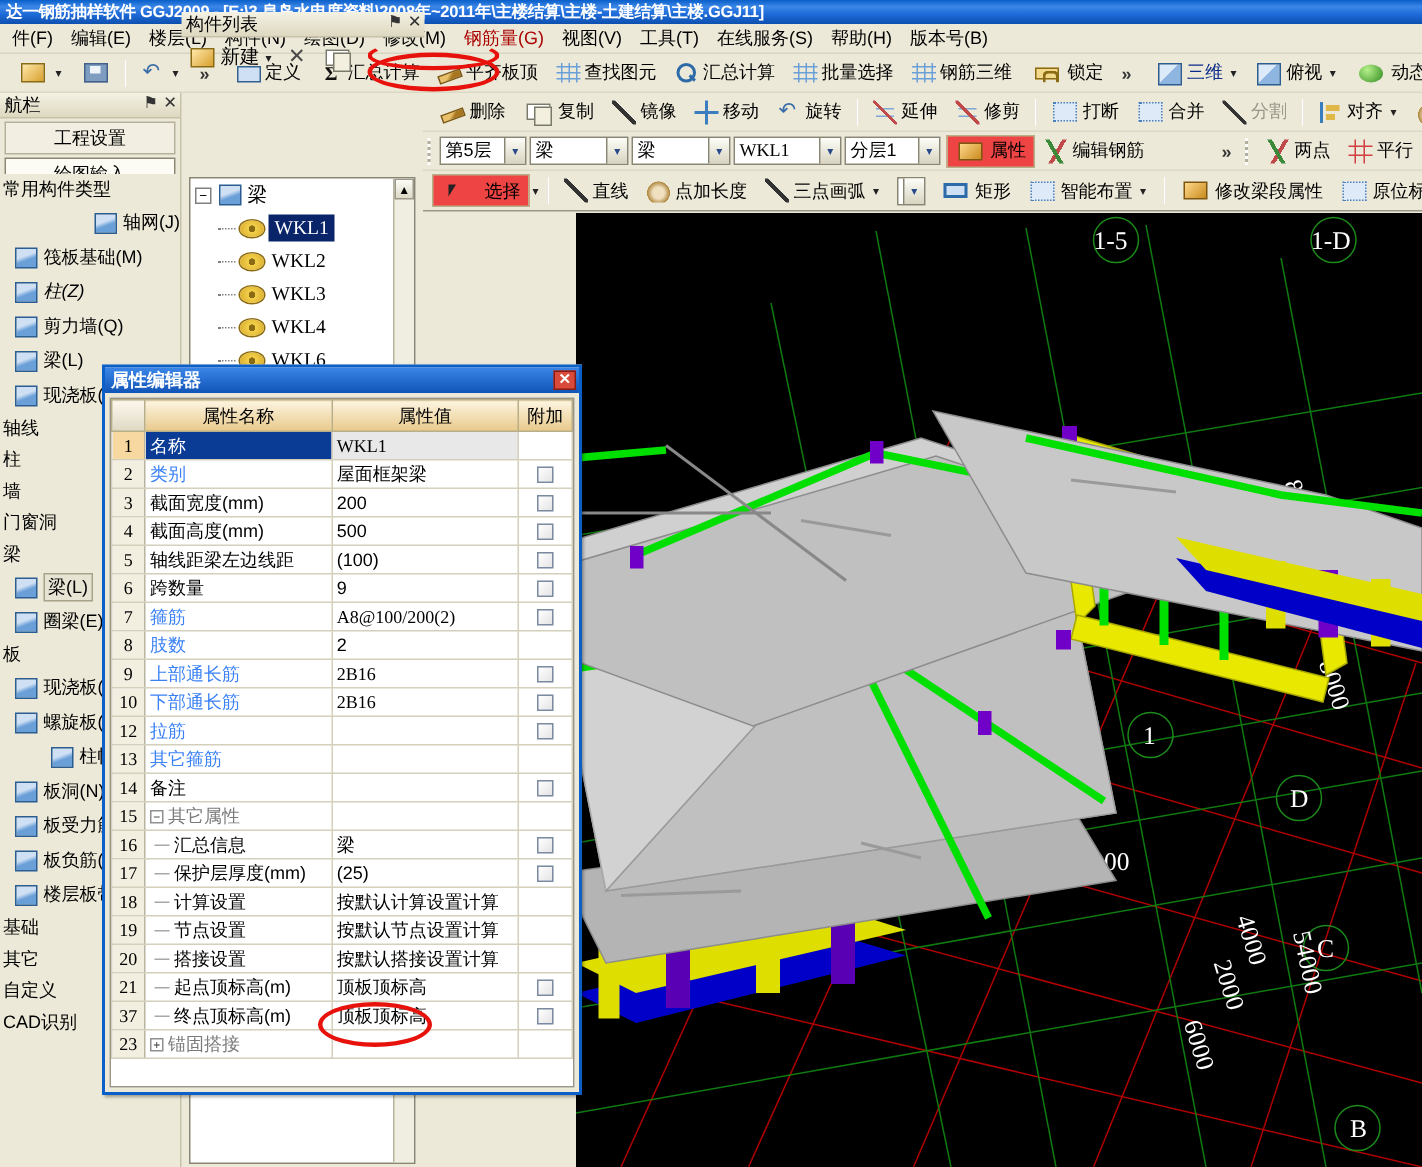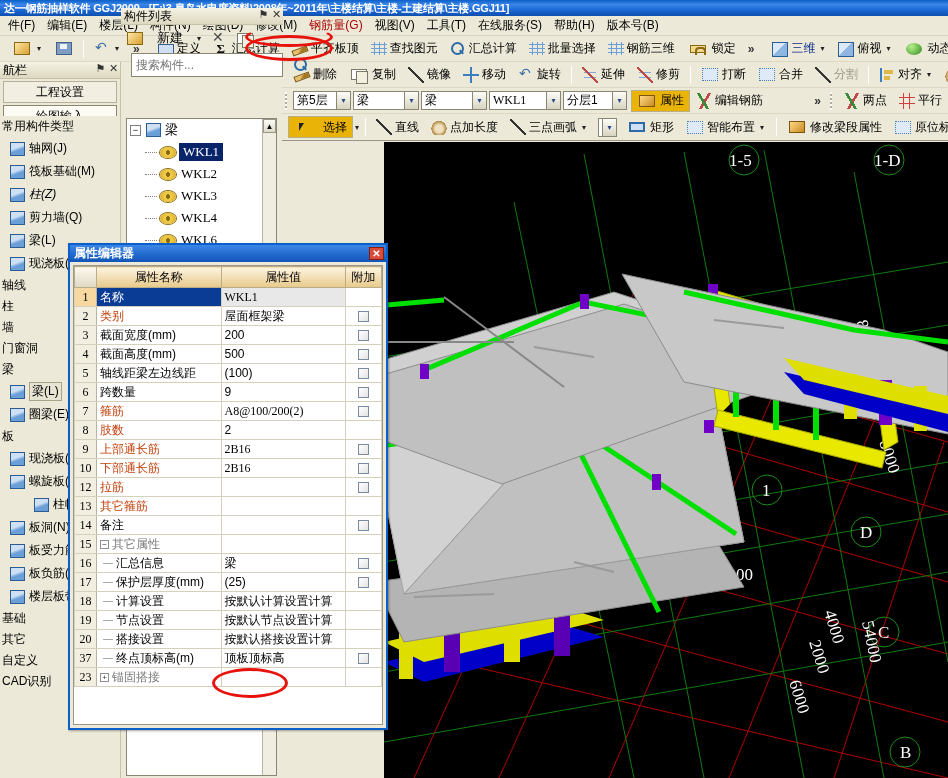--- a/index.html
+++ b/index.html
@@ -38,21 +38,21 @@
     border-bottom:1px solid #dcd8c4;
     position:relative;
   }
   .tb-grip { width:5px; height:18px; margin:0 3px;
      background-image: linear-gradient(to bottom,#fff 50%, #aca899 50%);
      background-size:2px 4px; background-repeat:repeat-y;
      background-position: 0 0, 3px 0; opacity:.9; }
   .tb-grip::after{content:"";}
   .tbi { display:flex; align-items:center; gap:3px; padding:2px 5px; height:22px;
         font-size:12px; color:#000; cursor:default; border:1px solid transparent; }
-  .tbi.sel { border:1px solid #b8ae88; background:#eab308; }
+  .tbi.sel { border:1px solid #b8ae88; background:#ef4444; }
   .tbi.dis { color:#9a968a; }
   .sep { width:1px; height:18px; background:#c0bba6; margin:0 4px;
          border-right:1px solid #fff; }
   .chev { font-size:12px; color:#333; padding:0 6px; font-weight:bold; }
   .caret { font-size:8px; color:#222; padding:0 2px;}
   
   .ico { width:16px; height:16px; display:inline-block; position:relative; flex:0 0 16px;}
   .ico.grid3{background:
      linear-gradient(#6a9fd8,#6a9fd8) 0 3px/16px 1px no-repeat,
      linear-gradient(#6a9fd8,#6a9fd8) 0 7px/16px 1px no-repeat,
@@ -136,21 +136,21 @@
     font-size:12px; overflow:hidden;}
   .tnode{ display:flex; align-items:center; gap:2px; height:23px; padding-left:2px; white-space:nowrap;}
   .tnode.group{ padding-left:2px; }
   .tnode.child{ padding-left:8px; }
   .tnode.sel .tlabel{ background:#e8e4d4; border:1px solid #a8a288; padding:0 2px;}
   .tlabel{ font-size:12px; color:#000;}
   
   #complist { position:absolute; left:120px; top:62px; width:162px; bottom:0;
      background:#ece9d8; border-left:1px solid #c8c2a8;}
   #complist .cl-toolbar{height:26px; display:flex;align-items:center;gap:4px;padding:0 4px;}
-  #complist .cl-new{display:flex;align-items:center;gap:12px;font-size:13px;}
+  #complist .cl-new{display:flex;align-items:center;gap:2px;font-size:13px;}
   #complist .searchrow{height:24px;margin:2px 5px;display:flex;align-items:center;
      background:#fff;border:1px solid #8a8674;}
   #complist .searchrow input{flex:1;border:none;outline:none;font-size:12px;
      color:#9a9a9a;padding-left:4px;font-family:"Liberation Sans",sans-serif;background:transparent;}
   #complist .searchbtn{width:22px;height:22px;display:flex;align-items:center;justify-content:center;}
   #clist-body{position:absolute;left:5px;right:5px;top:56px;bottom:2px;background:#fff;
      border:1px solid #8a8674;overflow:hidden;}
   .clrow{display:flex;align-items:center;height:22px;font-size:13px;white-space:nowrap;
      font-family:"Liberation Serif",serif;}
   .clrow .exp{width:11px;height:11px;border:1px solid #808080;background:#fff;
@@ -186,21 +186,21 @@
   table.pgrid th{background:linear-gradient(to bottom,#fdf4e0,#e8c98a);
      border:1px solid #b8ae88;height:21px;font-weight:normal;font-size:12px;color:#000;}
   table.pgrid th.nocol{width:22px;background:linear-gradient(to bottom,#fdf8ec,#ded8c4);}
   table.pgrid th.addcol{width:36px;}
   table.pgrid td{border:1px solid #d4d0bc;height:19px;padding:0 3px;
      font-size:12px;color:#000;white-space:nowrap;overflow:hidden;}
   table.pgrid td.no{background:#f2efe0;text-align:center;width:22px;color:#000;
      border-right:1px solid #b8b4a0;font-family:"Liberation Serif",serif;}
   table.pgrid td.no.cur{background:#f6d8a0;}
   table.pgrid td.name{ width:120px; }
-  table.pgrid td.name.blue{color:#c2410c;}
+  table.pgrid td.name.blue{color:#3b82f6;}
   table.pgrid td.name.gray{color:#7a7a7a;}
   table.pgrid td.val{ }
   table.pgrid td.add{width:36px;text-align:center;}
   table.pgrid tr.selrow td.name{background:#0a3c96;color:#fff;}
   table.pgrid tr.selrow td.val{background:#e8e8e8;}
   .cbx{display:inline-block;width:11px;height:11px;border:1px solid #7a8aa0;
      background:linear-gradient(135deg,#fff,#e4e4e4);vertical-align:middle;}
   .treeknob{display:inline-block;width:9px;height:9px;border:1px solid #909090;
      background:#fff;font:8px/8px "Liberation Sans",sans-serif;text-align:center;
      color:#333;margin-right:3px;vertical-align:middle;}
@@ -451,21 +451,21 @@
     <span class="ico smart"></span>
     <span>原位标注</span>
     </span>
 </div>
 
 <div id="leftcol">
   <div id="tree">
       <div class="tnode group" style="height: 21px;">
         <span class="tlabel">常用构件类型</span>
       </div>
-      <div class="tnode child" style="height: 23px;">
+      <div class="tnode child" style="height: 23px; justify-content: flex-end;">
         <span class="ico beam" style="width: 15px; height: 14px; flex: 0 0 15px;"></span>
         <span class="tlabel">轴网(J)</span>
       </div>
       <div class="tnode child" style="height: 23px;">
         <span class="ico beam" style="width: 15px; height: 14px; flex: 0 0 15px;"></span>
         <span class="tlabel">筏板基础(M)</span>
       </div>
       <div class="tnode child" style="height: 23px; font-style: italic;">
         <span class="ico beam" style="width: 15px; height: 14px; flex: 0 0 15px;"></span>
         <span class="tlabel">柱(Z)</span>
@@ -559,26 +559,20 @@
     <span class="pbtn">✕</span>
   </div>
   <div class="cl-toolbar" style="position:absolute;left:0;top:-37px;width:162px;">
     <span class="cl-new">
       <span class="ico newdoc"></span>
       <span>新建</span>
       <span class="caret">▾</span>
     </span>
     <span class="ico bigX" style="margin-left:4px;"></span>
     <span class="ico copy2" style="margin-left:6px;"></span>
-  </div>
-  <div class="searchrow" style="position:absolute;left:5px;top:-11px;width:152px;">
-    <input type="text" placeholder="搜索构件..." style="">
-    <span class="searchbtn">
-      <span class="ico magnify"></span>
-    </span>
   </div>
   <div id="clist-body">
     <div id="clist-rows">
         <div class="clrow">
           <span class="exp">−</span>
           <span class="ico beam" style="width:15px;height:14px;flex:0 0 15px;"></span>
           <span class="nm">梁</span>
         </div>
         <div class="clrow item">
           <span class="dotline"></span>
@@ -889,20 +883,26 @@
             <td class="val">按默认节点设置计算</td>
             <td class="add"></td>
           </tr>
           <tr>
             <td class="no">20</td>
             <td class="name" style="padding-left: 6px;"><span class="hyph"></span><span>搭接设置</span></td>
             <td class="val">按默认搭接设置计算</td>
             <td class="add"></td>
           </tr>
           <tr>
+            <td class="no">21</td>
+            <td class="name" style="padding-left: 6px;"><span class="hyph"></span><span>起点顶标高(m)</span></td>
+            <td class="val">顶板顶标高</td>
+            <td class="add"><span class="cbx"></span></td>
+          </tr>
+          <tr>
             <td class="no">37</td>
             <td class="name" style="padding-left: 6px;"><span class="hyph"></span><span>终点顶标高(m)</span></td>
             <td class="val">顶板顶标高</td>
             <td class="add"><span class="cbx"></span></td>
           </tr>
           <tr>
             <td class="no">23</td>
             <td class="name gray"><span class="treeknob">+</span><span>锚固搭接</span></td>
             <td class="val"></td>
             <td class="add"></td>

